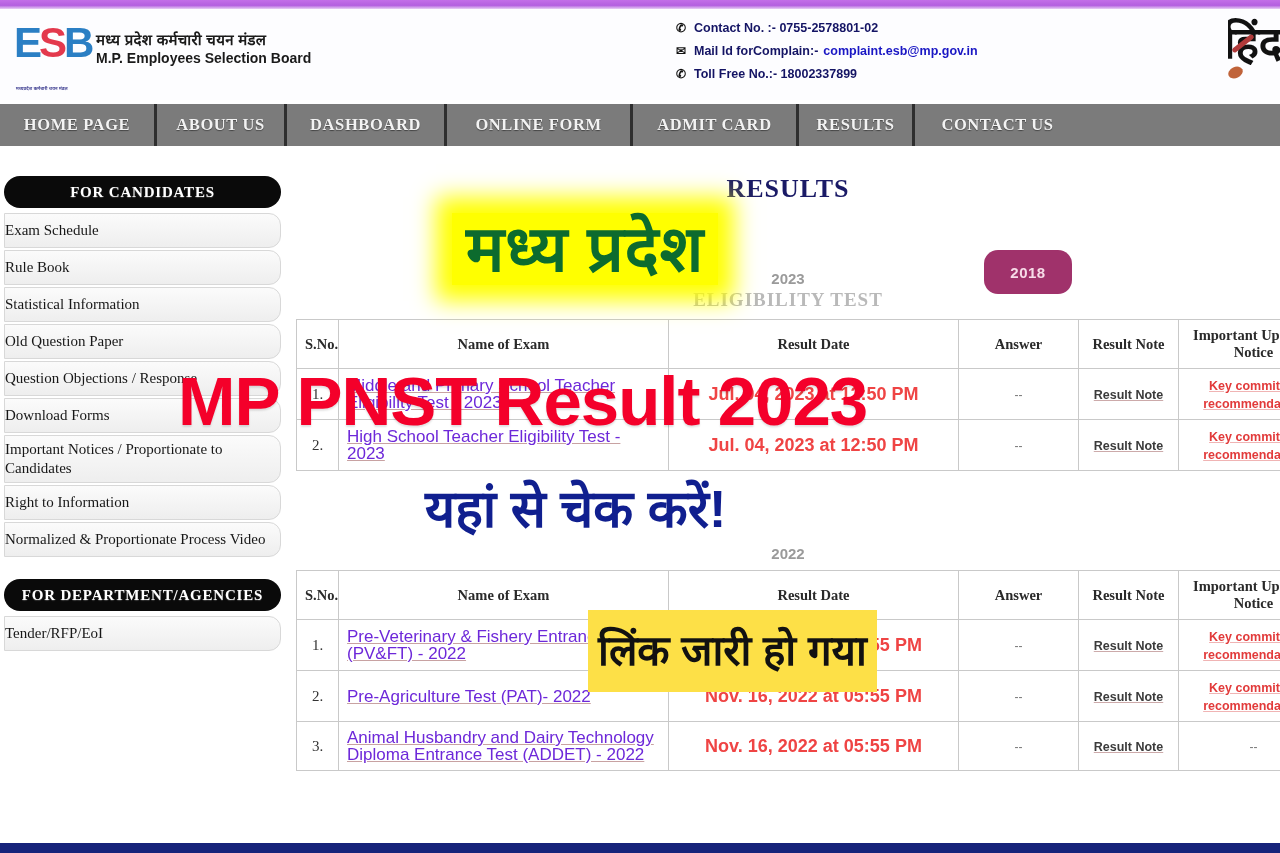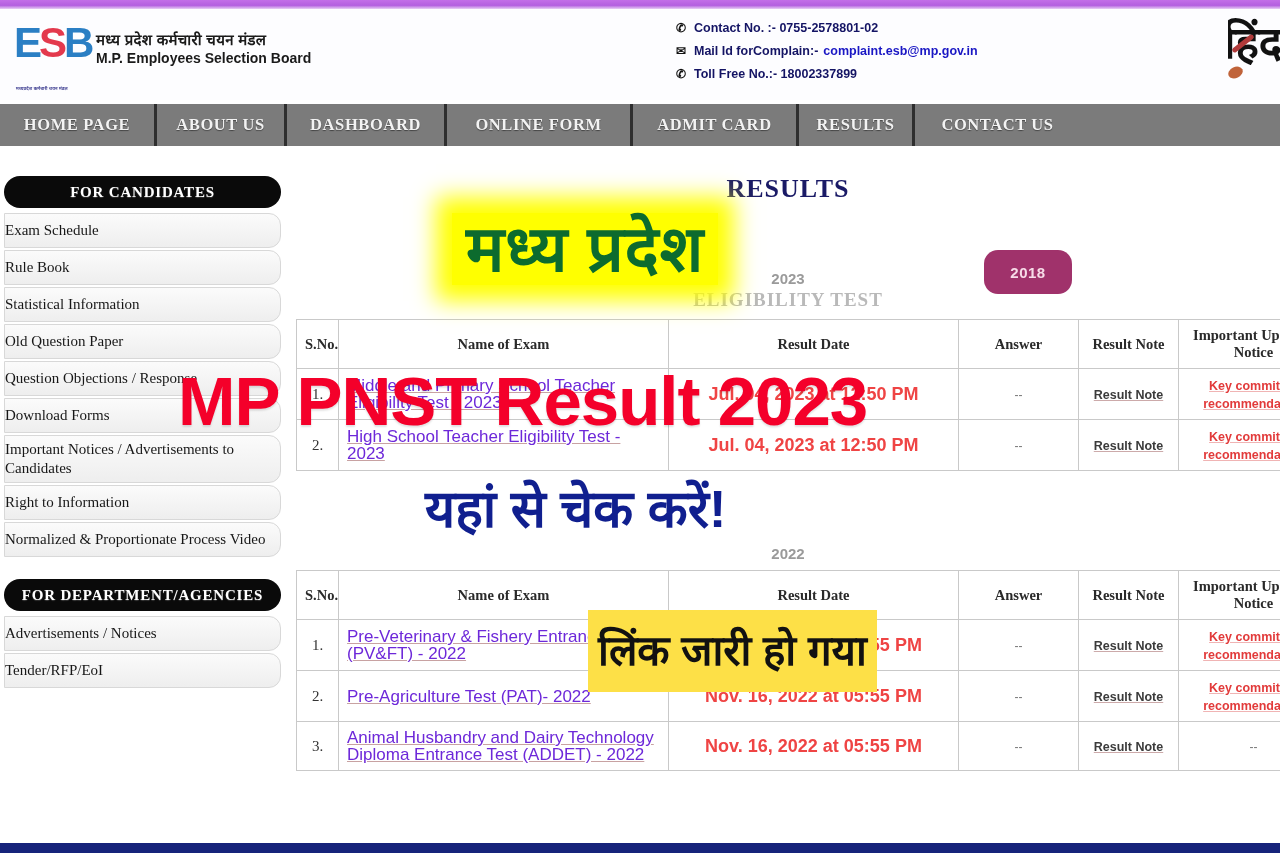--- a/index.html
+++ b/index.html
@@ -291,28 +291,27 @@
 
 <div class="sidebar">
   <div class="side-head">FOR CANDIDATES</div>
 
   <div class="side-item">Exam Schedule</div>
   <div class="side-item">Rule Book</div>
   <div class="side-item">Statistical Information</div>
   <div class="side-item">Old Question Paper</div>
   <div class="side-item">Question Objections / Response</div>
   <div class="side-item">Download Forms</div>
-  <div class="side-item">Important Notices / Advertisements to Candidates</div>
+  <div class="side-item">Important Notices / Proportionate to Candidates</div>
   <div class="side-item">Right to Information</div>
   <div class="side-item">Normalized &amp; Proportionate Process Video</div>
 
   <div class="side-gap"></div>
 
   <div class="side-head">FOR DEPARTMENT/AGENCIES</div>
-  <div class="side-item">Advertisements / Notices</div>
   <div class="side-item">Tender/RFP/EoI</div>
 </div>
 
 <div class="content">
 
   <div class="results-title">RESULTS</div>
 
   <div class="badge-2018">2018</div>
 
   <div class="year-line">2023</div>

